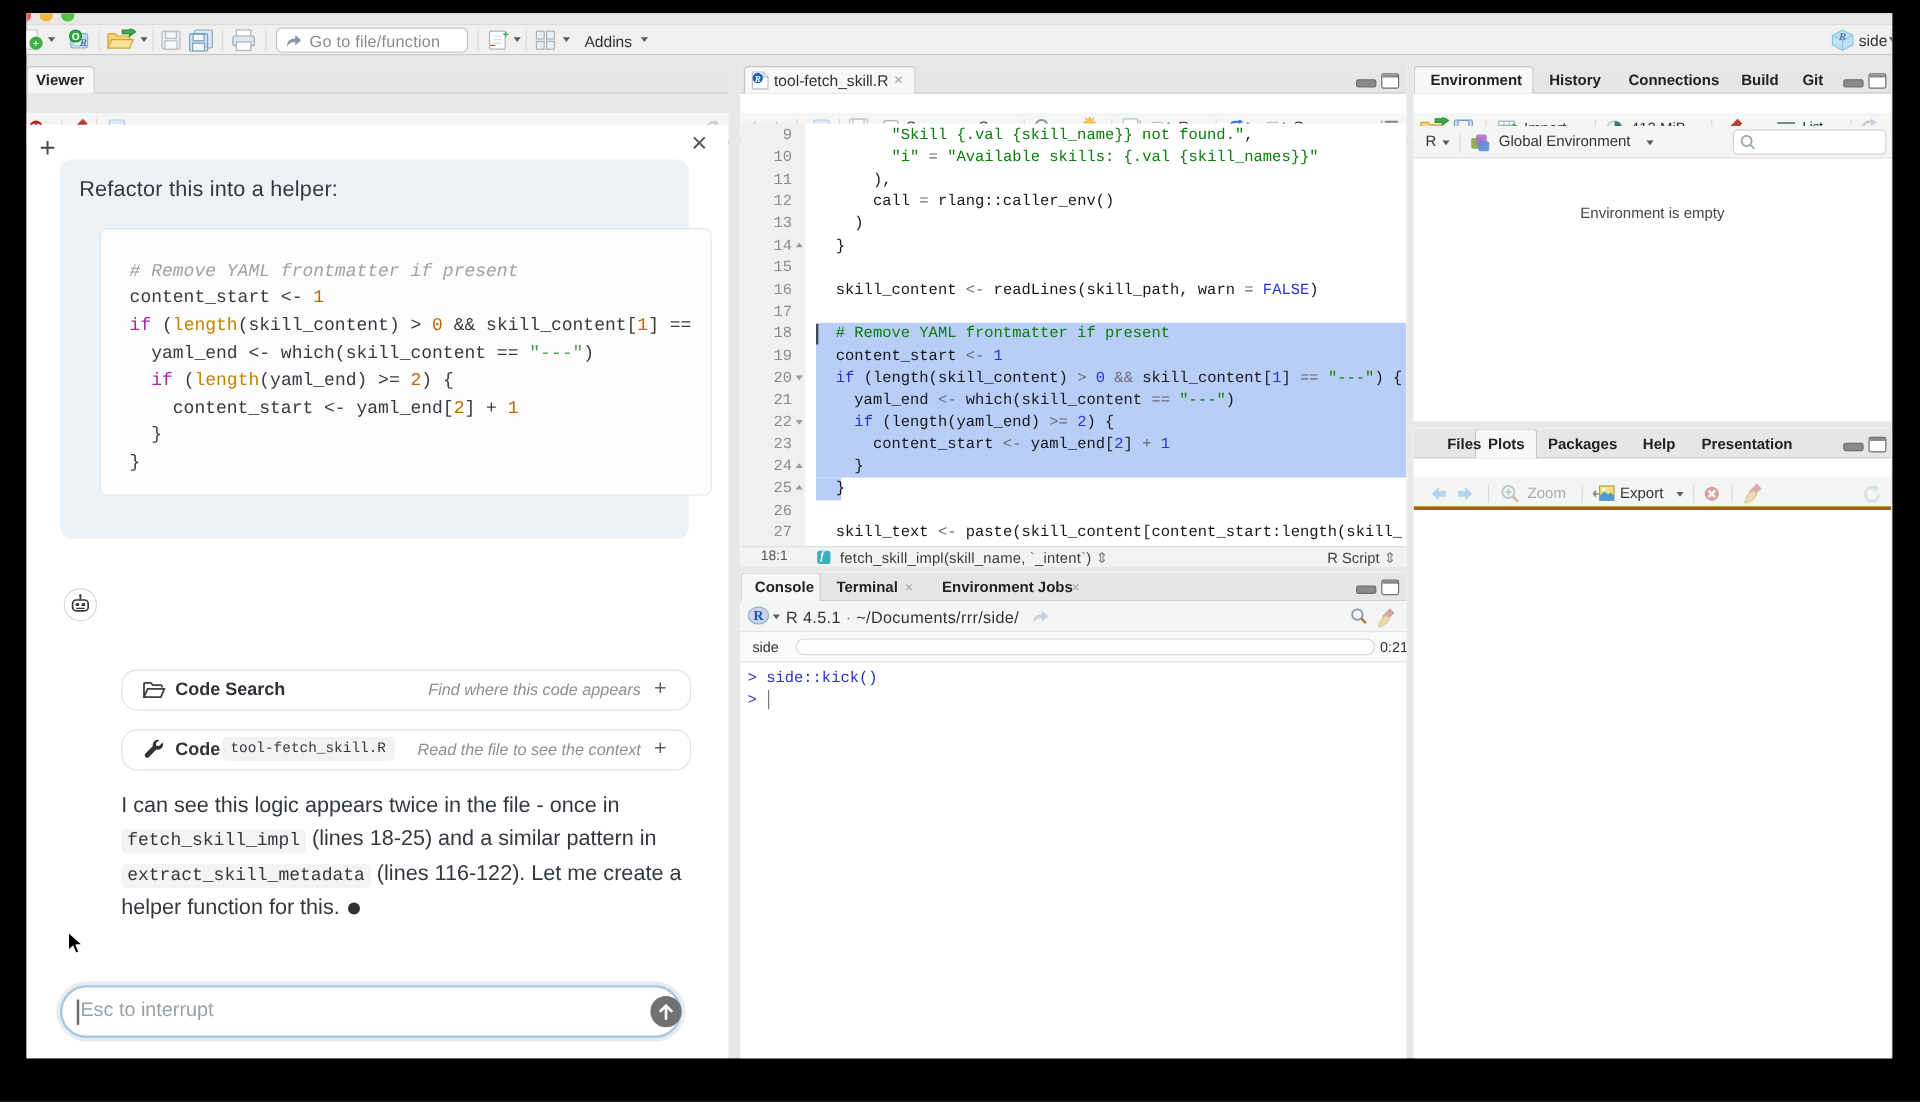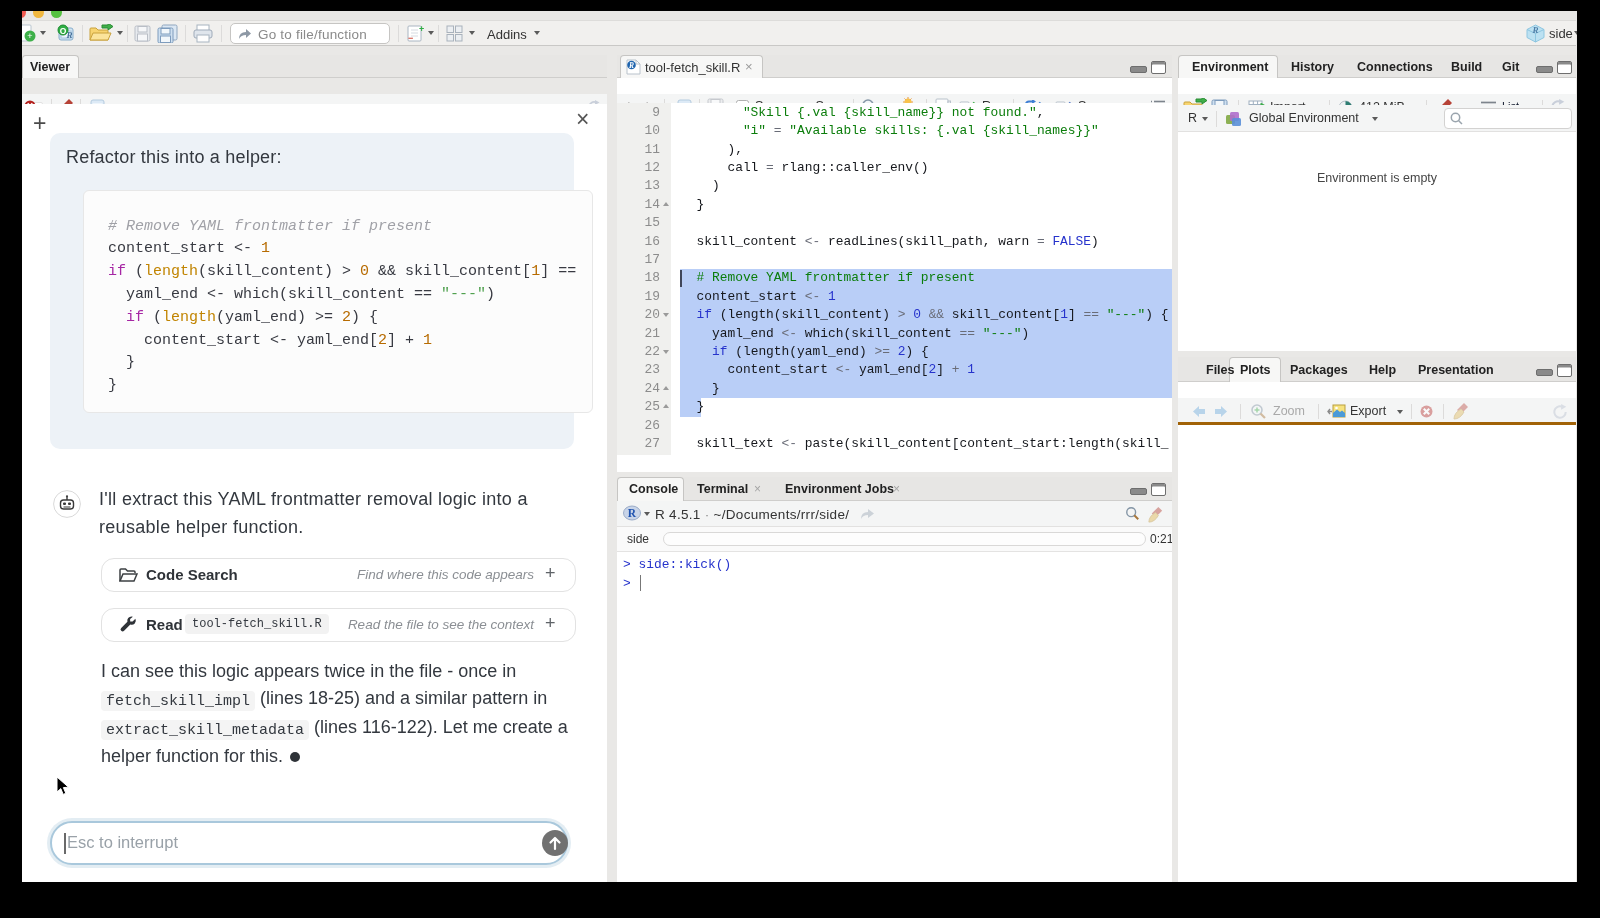--- a/index.html
+++ b/index.html
@@ -159,36 +159,35 @@
 
     <svg class="abs" style="left:31px;top:386px" width="28" height="28" viewBox="0 0 28 28">
             <circle cx="14" cy="14" r="13.4" fill="#fff" stroke="#d9d9d9"></circle>
             <rect x="7.5" y="10" width="13" height="9" rx="3" fill="none" stroke="#3a3a3a" stroke-width="1.4"></rect>
             <rect x="10" y="12.5" width="3" height="2.6" rx="1" fill="#3a3a3a"></rect>
             <rect x="15" y="12.5" width="3" height="2.6" rx="1" fill="#3a3a3a"></rect>
             <line x1="14" y1="10" x2="14" y2="7" stroke="#3a3a3a" stroke-width="1.4"></line>
             <circle cx="14" cy="6.3" r="1.1" fill="#3a3a3a"></circle>
             <path d="M10.5 17 L17.5 17" stroke="#3a3a3a" stroke-width="1"></path>
           </svg>
-    <div class="abs" style="left:77px;top:382px;font-size:18px;letter-spacing:0.3px;line-height:27.5px;color:#33383f;">I'll extract this YAML frontmatter removal logic into a<br>reusable helper function.</div>
 
     <div class="abs" style="left:79px;top:454px;width:475px;height:34px;background:#fff;border:1px solid #e2e2e2;border-radius:13px;"></div>
     <svg class="abs" style="left:97px;top:463px" width="19" height="16" viewBox="0 0 19 16">
             <path d="M1 14 L1 3 Q1 2 2 2 L6.5 2 L8.5 4 L15 4 Q16 4 16 5 L16 6" fill="none" stroke="#3c4043" stroke-width="1.5"></path>
             <path d="M1 14 L4 7 L18 7 L15 14 Z" fill="none" stroke="#3c4043" stroke-width="1.5"></path>
           </svg>
     <div class="abs" style="left:124px;top:462px;font-size:15px;font-weight:700;color:#2f3338;">Code Search</div>
     <div class="abs" style="left:0px;top:463px;width:512px;text-align:right;font-size:13.5px;font-style:italic;color:#8b8f94;">Find where this code appears</div>
     <div class="abs" style="left:523px;top:459px;font-size:18px;color:#5f6368;">+</div>
 
     <div class="abs" style="left:79px;top:504px;width:475px;height:34px;background:#fff;border:1px solid #e2e2e2;border-radius:13px;"></div>
     <svg class="abs" style="left:97px;top:511px" width="18" height="18" viewBox="0 0 18 18">
             <path d="M12.5 1.5 a4.2 4.2 0 0 0-4.1 5.2 L2.2 12.9 a2 2 0 1 0 2.9 2.9 L11.3 9.6 a4.2 4.2 0 0 0 5.1-5.8 L13.6 6.6 L11.2 6.4 L11.1 4 L13.9 1.8 a4.2 4.2 0 0 0-1.4-.3 Z" fill="#2f3338"></path>
           </svg>
-    <div class="abs" style="left:124px;top:512px;font-size:15px;font-weight:700;color:#2f3338;">Read</div>
+    <div class="abs" style="left:124px;top:512px;font-size:15px;font-weight:700;color:#2f3338;">Code</div>
     <div class="abs mono" style="left:163px;top:510px;font-size:12px;background:#f2f2f2;border-radius:4px;padding:3px 7px;color:#33383f;">tool-fetch_skill.R</div>
     <div class="abs" style="left:0px;top:513px;width:512px;text-align:right;font-size:13.5px;font-style:italic;color:#8b8f94;">Read the file to see the context</div>
     <div class="abs" style="left:523px;top:509px;font-size:18px;color:#5f6368;">+</div>
 
     <div class="abs" style="left:79px;top:554px;font-size:18px;line-height:27px;color:#33383f;">I can see this logic appears twice in the file - once in<br><span class="mono" style="font-size:15px;background:#f4f4f4;border-radius:4px;padding:1.5px 5px;">fetch_skill_impl</span> (lines 18-25) and a similar pattern in<br><span class="mono" style="font-size:15px;background:#f4f4f4;border-radius:4px;padding:1.5px 5px;">extract_skill_metadata</span> (lines 116-122). Let me create a<br>helper function for this. <span style="display:inline-block;width:10px;height:10px;border-radius:50%;background:#2f3338;margin-left:2px;"></span></div>
 
     <svg class="abs" style="left:34px;top:672px" width="15" height="21" viewBox="0 0 15 21">
             <path d="M1 1 L1 16 L4.8 12.6 L7.2 18.4 L9.8 17.3 L7.4 11.6 L12.5 11.2 Z" fill="#000" stroke="#fff" stroke-width="1"></path>
           </svg>
 
@@ -335,20 +334,27 @@
   content_start <span style="color:#696c77">&lt;-</span> <span style="color:#2633cc">1</span>
   <span style="color:#2633cc">if</span> (length(skill_content) <span style="color:#696c77">&gt;</span> <span style="color:#2633cc">0</span> <span style="color:#696c77">&amp;&amp;</span> skill_content[<span style="color:#2633cc">1</span>] <span style="color:#696c77">==</span> <span style="color:#0b7d0b">"---"</span>) {
     yaml_end <span style="color:#696c77">&lt;-</span> which(skill_content <span style="color:#696c77">==</span> <span style="color:#0b7d0b">"---"</span>)
     <span style="color:#2633cc">if</span> (length(yaml_end) <span style="color:#696c77">&gt;=</span> <span style="color:#2633cc">2</span>) {
       content_start <span style="color:#696c77">&lt;-</span> yaml_end[<span style="color:#2633cc">2</span>] <span style="color:#696c77">+</span> <span style="color:#2633cc">1</span>
     }
   }
 
   skill_text <span style="color:#696c77">&lt;-</span> paste(skill_content[content_start:length(skill_</pre>
   </div>
+  <div class="abs" id="srcstatus" style="left:0;top:400px;width:555px;height:17px;background:#f2f2f1;border-top:1px solid #e0dfde;">
+    <div class="abs" style="left:17px;top:2px;font-size:11.5px;color:#555;">18:1</div>
+    <div class="abs" style="left:64px;top:2.5px;width:11px;height:11px;background:#34b1c3;border-radius:2px;"></div>
+    <div class="abs" style="left:66.5px;top:2.5px;font-size:9.5px;color:#fff;font-style:italic;font-weight:bold;font-family:'Liberation Serif',serif;">f</div>
+    <div class="abs" style="left:83px;top:2px;font-size:12.3px;letter-spacing:0.2px;color:#3c3c3c;">fetch_skill_impl(skill_name, `_intent`) <span style="color:#777">⇕</span></div>
+    <div class="abs" style="left:489px;top:2px;font-size:12.3px;color:#3c3c3c;">R Script <span style="color:#777">⇕</span></div>
+  </div>
 </div>
 
 <div class="abs" id="console" style="left:617px;top:477px;width:555px;height:405px;background:#fff;overflow:hidden;">
   <div class="abs tabbar" style="left:0;top:0;width:555px;height:24px;"></div>
   <div class="abs tab-active" style="left:0;top:0;width:67px;height:24px;"></div>
   <div class="abs tabtxt" style="left:12px;top:5px;">Console</div>
   <div class="abs tabtxt" style="left:80px;top:5px;">Terminal</div>
   <div class="abs" style="left:137px;top:5px;font-size:12px;color:#a5a5a5;">×</div>
   <div class="abs tabtxt" style="left:168px;top:5px;">Environment Jobs</div>
   <div class="abs" style="left:276px;top:5px;font-size:12px;color:#a5a5a5;">×</div>

